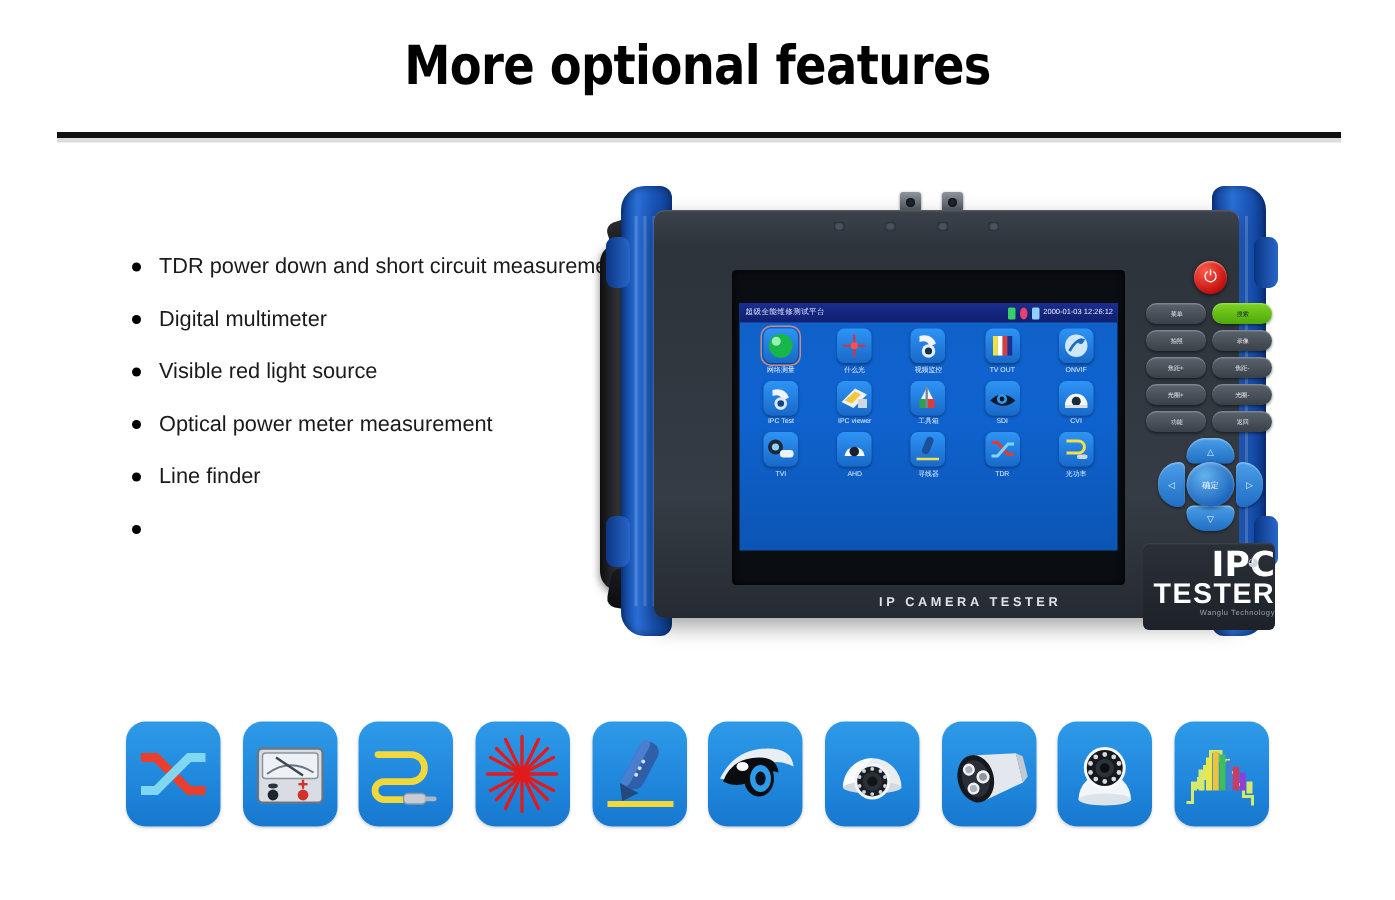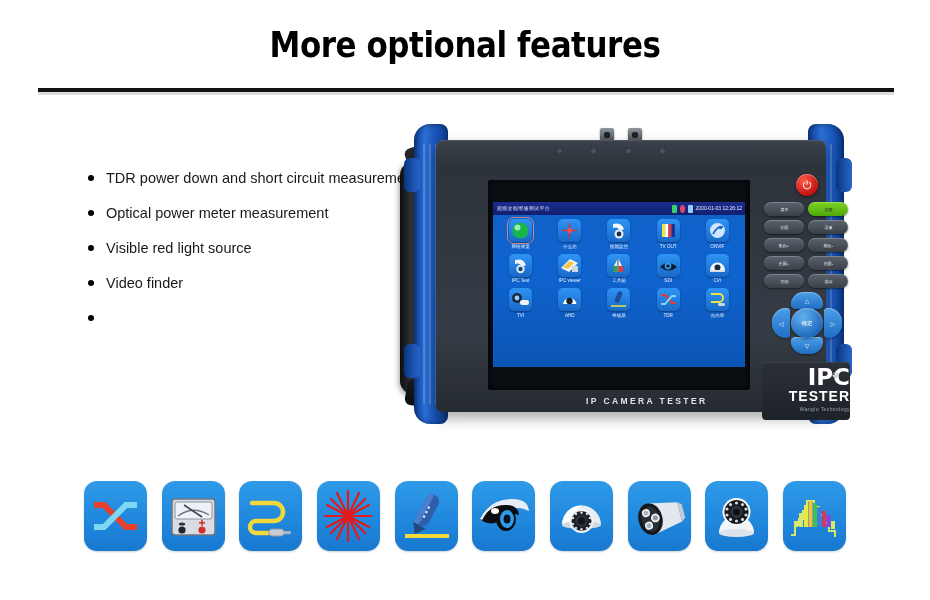--- a/index.html
+++ b/index.html
@@ -168,21 +168,21 @@
     position:absolute;left:4px;top:192px;width:88px;height:58px;
     background:linear-gradient(180deg,#2b3038,#1d2128);
     border-radius:4px;text-align:right;
     box-shadow:inset 0 1px 0 rgba(255,255,255,.08);
   }
   #brand-ipc{
     color:#ffffff;font-family:"DejaVu Sans", sans-serif;font-weight:bold;
     font-size:23px;line-height:25px;letter-spacing:0px;margin-top:3px;position:relative;
   }
   #wifi-glyph{position:absolute;right:11px;bottom:3px;font-size:8px;color:#cfd6dd;}
-  #brand-tester{color:#ffffff;font-size:14px;font-weight:bold;letter-spacing:1px;line-height:13px;}
+  #brand-tester{color:#ffffff;font-size:19px;font-weight:bold;letter-spacing:1px;line-height:13px;}
   #brand-sub{color:#9aa4ae;font-size:5px;letter-spacing:.4px;margin-top:3px;}
 
   
   .bnc{
     position:absolute;top:10px;width:14px;height:13px;border-radius:2px;
     background:linear-gradient(180deg,#8d949c,#4c525a);
     box-shadow:0 1px 2px rgba(0,0,0,.5);
   }
   .bnc::after{
     content:"";position:absolute;left:4px;top:4px;width:6px;height:6px;border-radius:50%;
@@ -227,29 +227,33 @@
   <div id="title-rule"></div>
 </div>
 
 <div id="feature-list">
   <div class="feature-item">
     <span class="bullet"></span>
     <span>TDR power down and short circuit measurement</span>
   </div>
   <div class="feature-item">
     <span class="bullet"></span>
-    <span>Optical power meter measurement</span>
+    <span> Digital multimeter</span>
   </div>
   <div class="feature-item">
     <span class="bullet"></span>
     <span>Visible red light source</span>
   </div>
   <div class="feature-item">
     <span class="bullet"></span>
-    <span> Video finder</span>
+    <span>Optical power meter measurement</span>
+  </div>
+  <div class="feature-item">
+    <span class="bullet"></span>
+    <span> Line finder</span>
   </div>
   <div class="feature-item">
     <span class="bullet"></span>
   </div>
 </div>
 
 <div id="device">
 
   <div id="hand-strap"></div>
   <div id="strap-top"></div>

